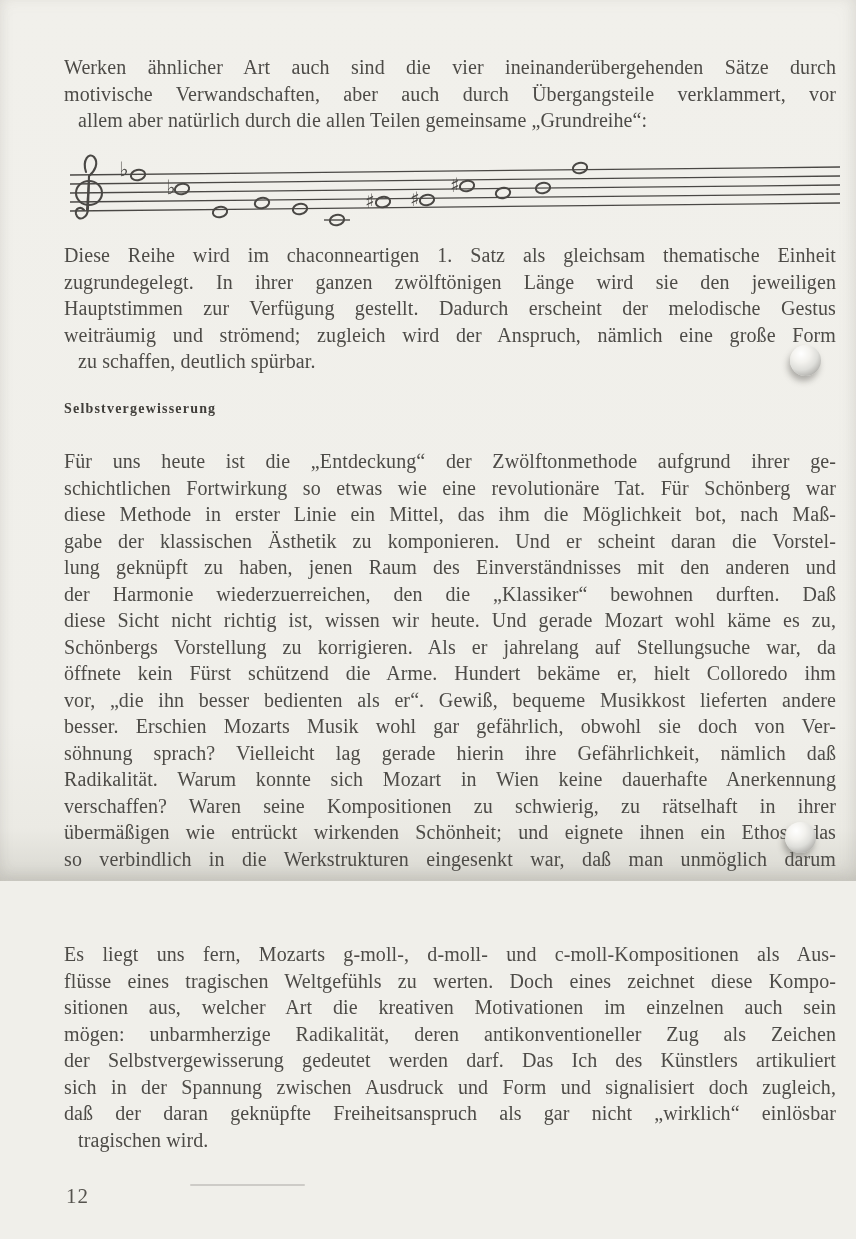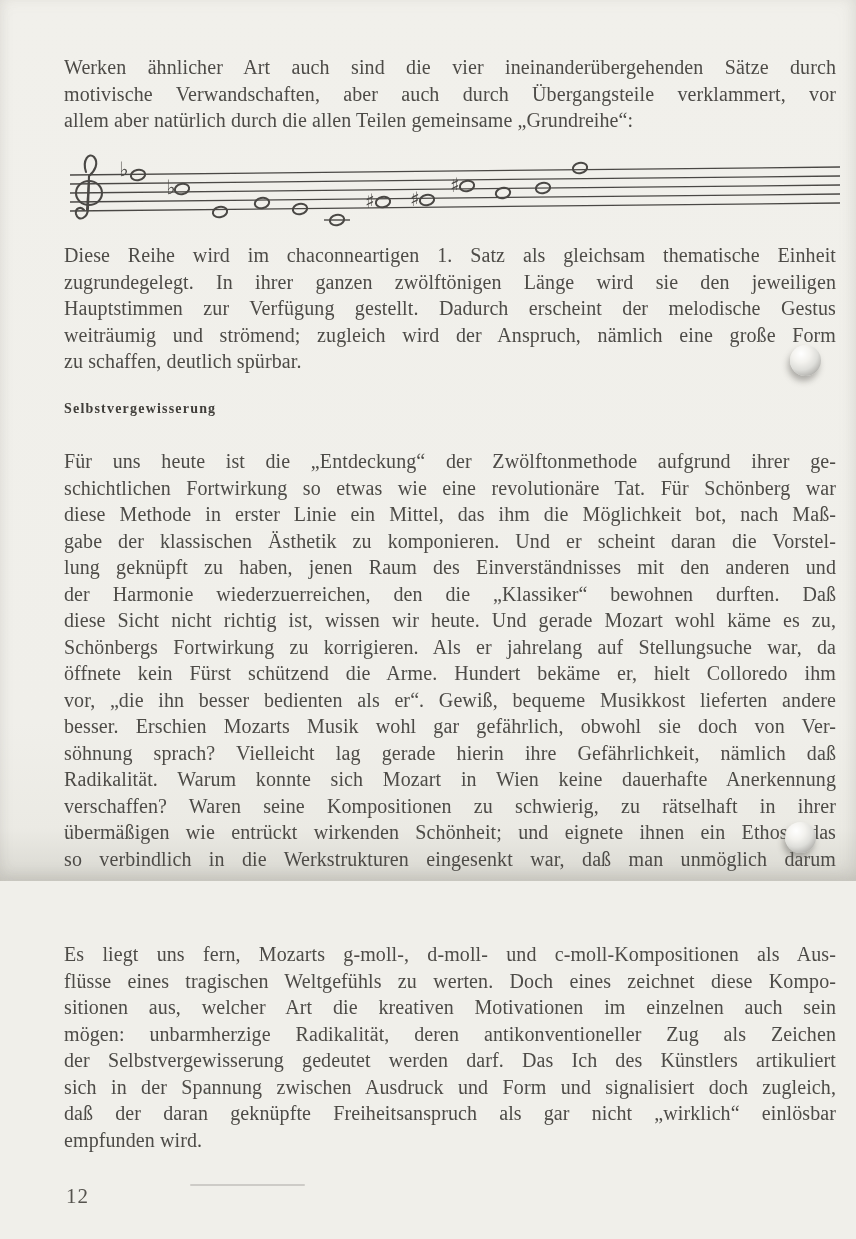--- a/index.html
+++ b/index.html
@@ -15,21 +15,21 @@
     box-shadow:inset 0 -6px 14px rgba(120,118,110,.18), inset -4px 0 18px rgba(150,148,140,.06);
     color:#4d4b47;
   }
   .para{
     position:absolute;left:64px;width:772px;
     font-size:20px;line-height:26.5px;
     color:#4d4b47;
     letter-spacing:.1px;
   }
   .tl{text-align:justify;text-align-last:justify;white-space:normal;}
-  .tl-last{text-align-last:left;}
+  .tl-last{text-align-last:left;margin-left:14px;}
   #p1{top:54px;}
   #p2{top:242px;}
   #p3{top:448px;}
   #p4{top:941px;}
   .heading{
     position:absolute;left:64px;top:401px;
     font-size:14px;font-weight:bold;letter-spacing:1.2px;
     color:#403e3a;
   }
   .staff-figure{position:absolute;left:62px;top:148px;}
@@ -106,40 +106,40 @@
   <div class="heading">Selbstvergewisserung</div>
 
   <div class="para" id="p3">
       <div class="tl">Für uns heute ist die „Entdeckung“ der Zwölftonmethode aufgrund ihrer ge-</div>
       <div class="tl">schichtlichen Fortwirkung so etwas wie eine revolutionäre Tat. Für Schönberg war</div>
       <div class="tl">diese Methode in erster Linie ein Mittel, das ihm die Möglichkeit bot, nach Maß-</div>
       <div class="tl">gabe der klassischen Ästhetik zu komponieren. Und er scheint daran die Vorstel-</div>
       <div class="tl">lung geknüpft zu haben, jenen Raum des Einverständnisses mit den anderen und</div>
       <div class="tl">der Harmonie wiederzuerreichen, den die „Klassiker“ bewohnen durften. Daß</div>
       <div class="tl">diese Sicht nicht richtig ist, wissen wir heute. Und gerade Mozart wohl käme es zu,</div>
-      <div class="tl">Schönbergs Fortwirkung zu korrigieren. Als er jahrelang auf Stellungsuche war, da</div>
+      <div class="tl">Schönbergs Vorstellung zu korrigieren. Als er jahrelang auf Stellungsuche war, da</div>
       <div class="tl">öffnete kein Fürst schützend die Arme. Hundert bekäme er, hielt Colloredo ihm</div>
       <div class="tl">vor, „die ihn besser bedienten als er“. Gewiß, bequeme Musikkost lieferten andere</div>
       <div class="tl">besser. Erschien Mozarts Musik wohl gar gefährlich, obwohl sie doch von Ver-</div>
       <div class="tl">söhnung sprach? Vielleicht lag gerade hierin ihre Gefährlichkeit, nämlich daß</div>
       <div class="tl">Radikalität. Warum konnte sich Mozart in Wien keine dauerhafte Anerkennung</div>
       <div class="tl">verschaffen? Waren seine Kompositionen zu schwierig, zu rätselhaft in ihrer</div>
       <div class="tl">übermäßigen wie entrückt wirkenden Schönheit; und eignete ihnen ein Ethos, das</div>
       <div class="tl">so verbindlich in die Werkstrukturen eingesenkt war, daß man unmöglich darum</div>
     </div>
 
   <div class="para" id="p4">
       <div class="tl">Es liegt uns fern, Mozarts g-moll-, d-moll- und c-moll-Kompositionen als Aus-</div>
       <div class="tl">flüsse eines tragischen Weltgefühls zu werten. Doch eines zeichnet diese Kompo-</div>
       <div class="tl">sitionen aus, welcher Art die kreativen Motivationen im einzelnen auch sein</div>
       <div class="tl">mögen: unbarmherzige Radikalität, deren antikonventioneller Zug als Zeichen</div>
       <div class="tl">der Selbstvergewisserung gedeutet werden darf. Das Ich des Künstlers artikuliert</div>
       <div class="tl">sich in der Spannung zwischen Ausdruck und Form und signalisiert doch zugleich,</div>
       <div class="tl">daß der daran geknüpfte Freiheitsanspruch als gar nicht „wirklich“ einlösbar</div>
-      <div class="tl tl-last">empfunden wird.</div>
+      <div class="tl tl-last">tragischen wird.</div>
     </div>
 
   <div class="sphere" id="sphere-1"></div>
   <div class="sphere" id="sphere-2"></div>
   <div class="scan-line-artifact"></div>
 
   <div class="page-number">12</div>
 
 </div>
 

